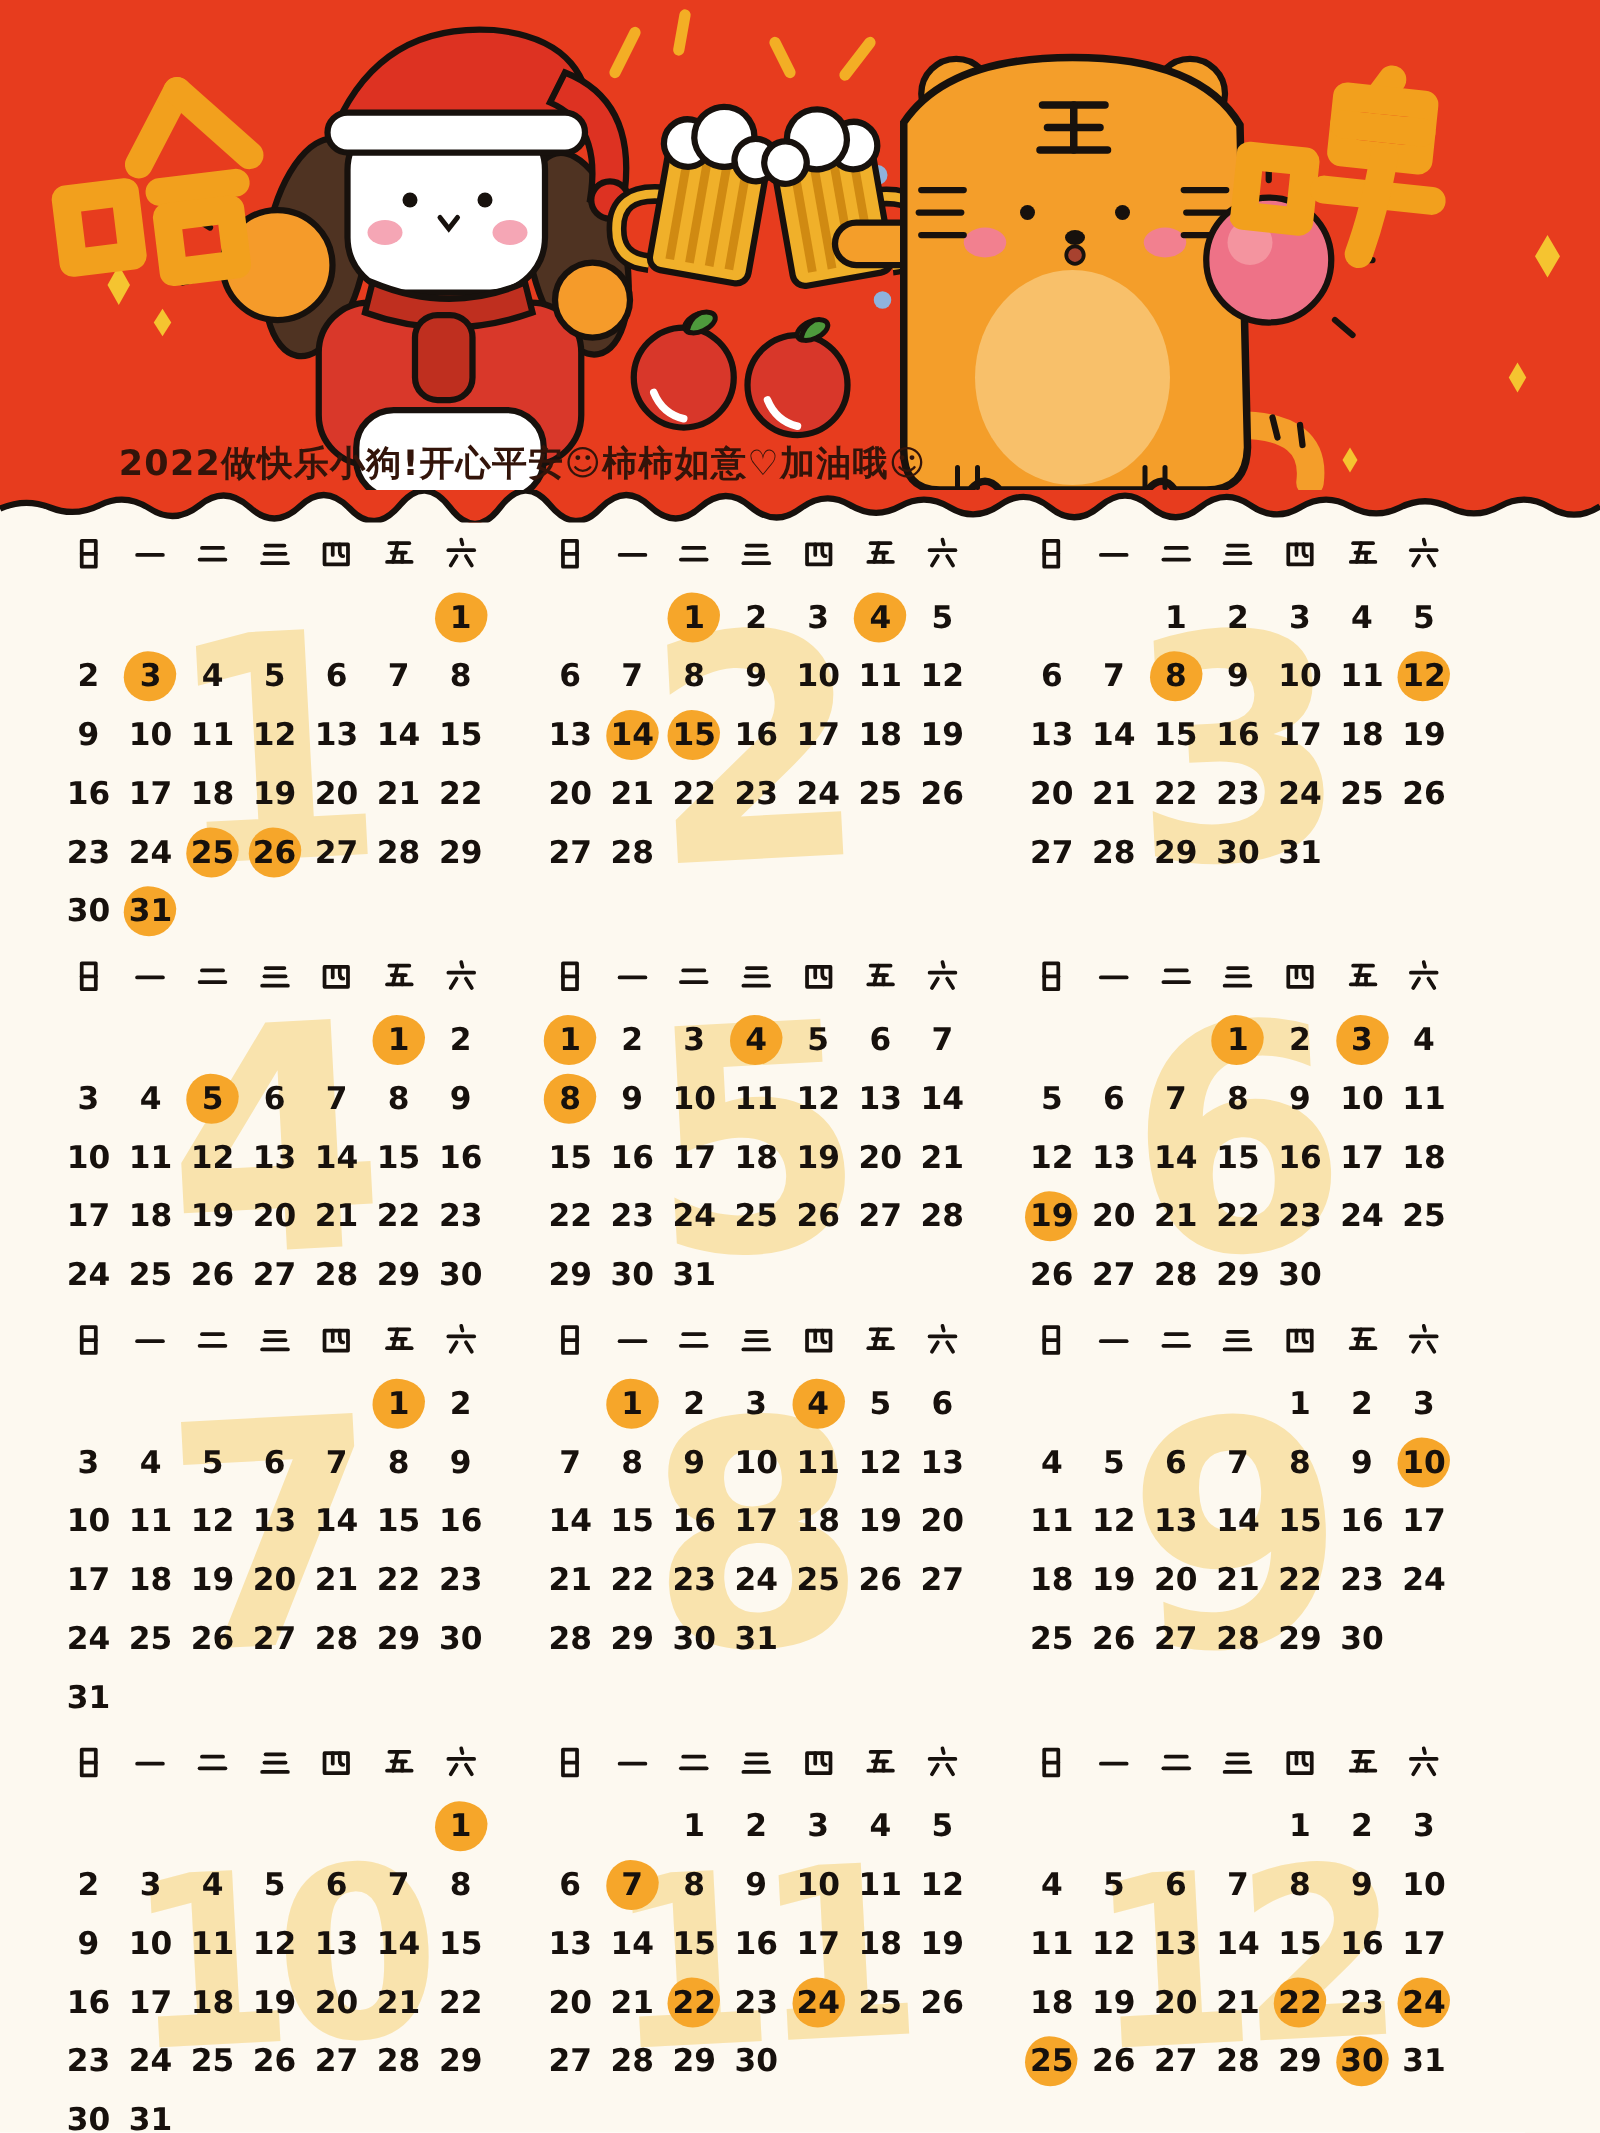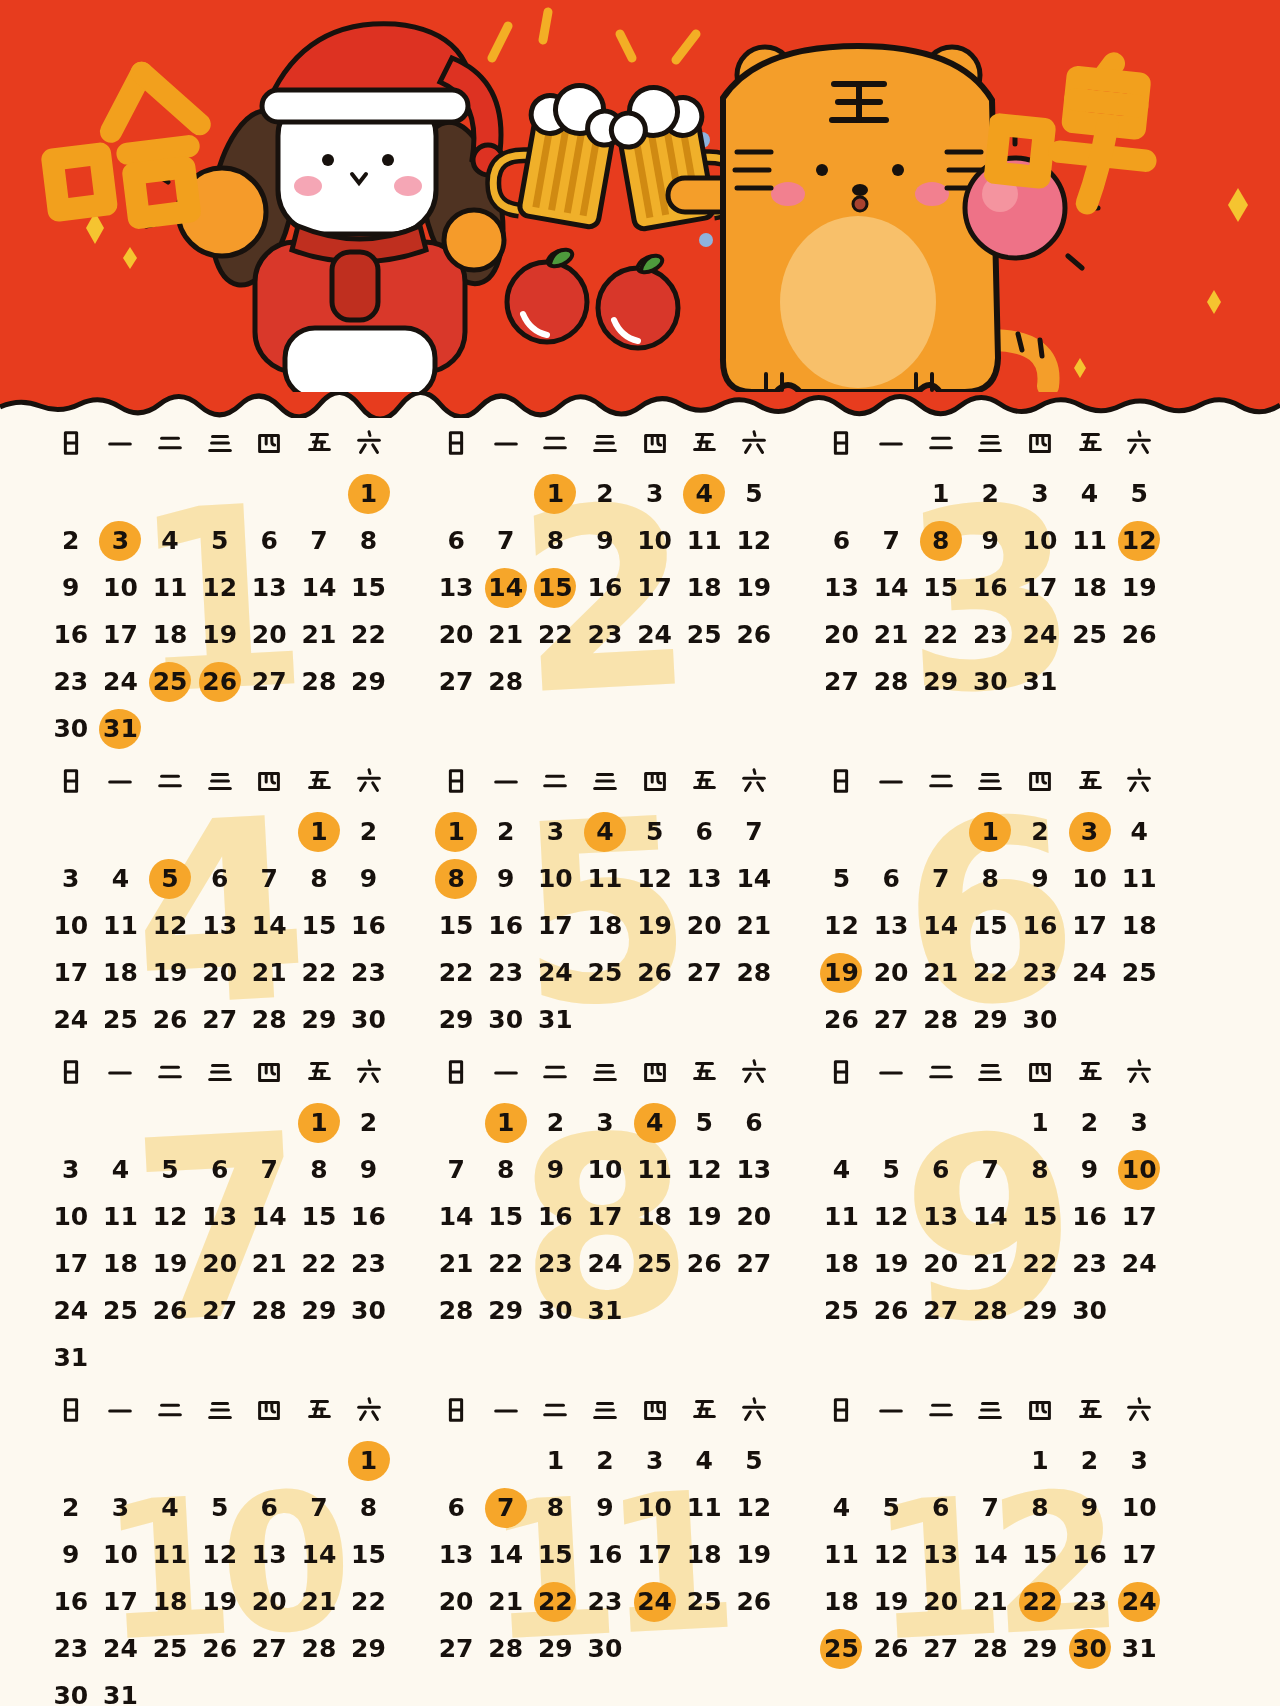--- a/index.html
+++ b/index.html
@@ -197,20 +197,21 @@
 
     <svg class="hero-char hero-char-right" width="190" height="196" viewBox="0 0 110 110" fill="none" stroke="#f2a01d" stroke-width="13" stroke-linecap="round" stroke-linejoin="round">
       <path d="M6,50 h26 v28 h-26 z"></path>
       <path d="M68,8 l-6,10"></path>
       <path d="M48,18 h36 v26 h-36 z"></path>
         <path d="M48,31 h36"></path>
       <path d="M42,62 h50"></path>
       <path d="M68,44 q-2,26 -7,46"></path>
     </svg>
 
+    <div class="caption">2022做快乐小狗!开心平安☺柿柿如意♡加油哦☺</div>
   </div>
 
   <svg class="wave" width="1280" height="26" viewBox="0 0 1280 26">
     <path d="M0,15 q20,-9 40,-1 t40,-2 t40,3 t40,-3 t40,2 t40,-1 t40,2 t40,-3 t40,2 t40,0 t40,-2 t40,3 t40,-2 t40,1 t40,-1 t40,2 t40,-3 t40,1 t40,1 t40,-2 t40,2 t40,-1 t40,0 t40,1 t40,-2 t40,2 t40,-1 t40,1 t40,0 t40,-1 t40,1 t40,-1 L1280,0 L0,0 Z" fill="#e73c1e"></path>
     <path d="M0,15 q20,-9 40,-1 t40,-2 t40,3 t40,-3 t40,2 t40,-1 t40,2 t40,-3 t40,2 t40,0 t40,-2 t40,3 t40,-2 t40,1 t40,-1 t40,2 t40,-3 t40,1 t40,1 t40,-2 t40,2 t40,-1 t40,0 t40,1 t40,-2 t40,2 t40,-1 t40,1 t40,0 t40,-1 t40,1 t40,-1" fill="none" stroke="#17110d" stroke-width="5"></path>
   </svg>
 
   <div class="calendar">
       <div class="month">
       <div class="watermark" style="color: rgb(249, 227, 173);">1</div>

